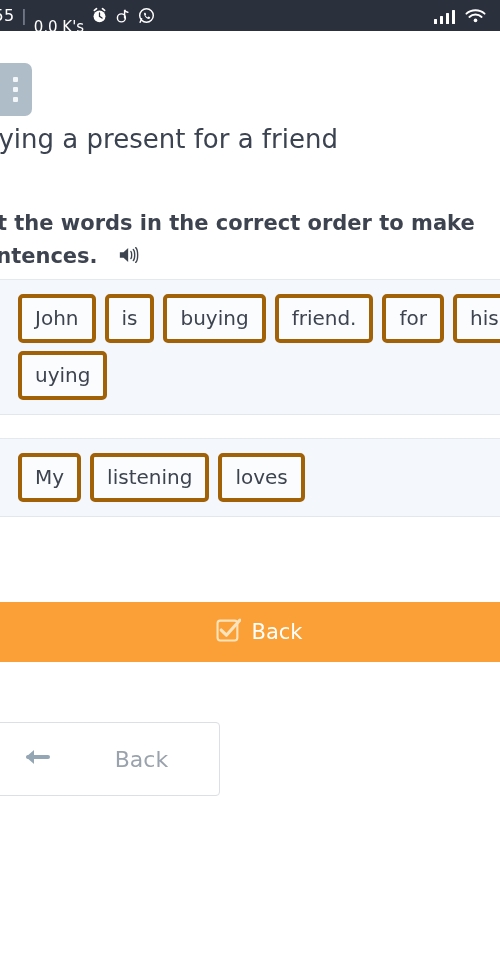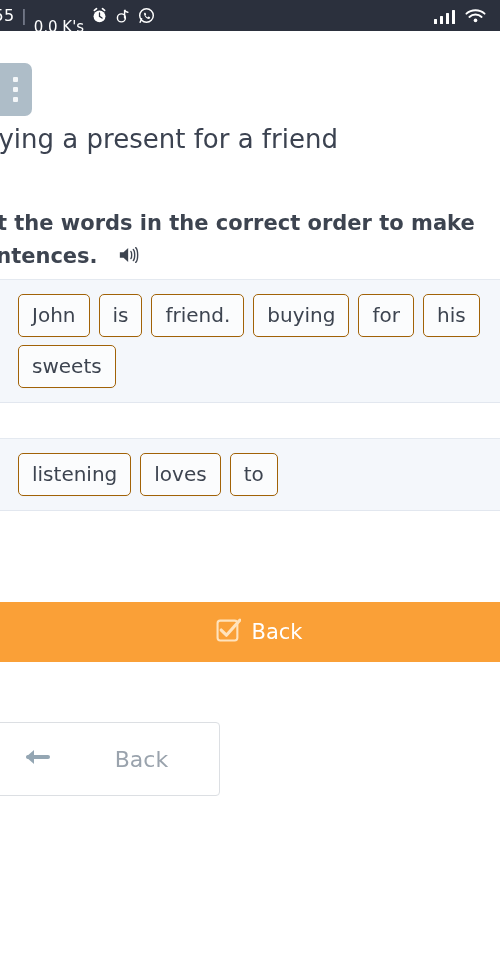--- a/index.html
+++ b/index.html
@@ -58,21 +58,21 @@
   .panel {
     position:absolute; left:-18px; width:536px;
     background:#f4f7fb;
     border-top:1px solid #e4e9f0; border-bottom:1px solid #e2e7ef;
     padding:14px 0 14px 36px;
   }
   #panel-1 { top:279px; }
   #panel-2 { top:438px; }
   .chip-row { display:flex; flex-wrap:wrap; gap:8px 9px; }
   .chip {
-    background:#fbfcfd; border:1px solid #a16207; border-radius:5px;
+    background:#fbfcfd; border:4px solid #a16207; border-radius:5px;
     padding:8px 13px 9px;
     font-size:20px; color:#3d4450; line-height:24px; white-space:nowrap;
     box-shadow:0 1px 0 rgba(0,0,0,.01);
   }
 
   
   .check-btn {
     position:absolute; left:-18px; top:602px; width:536px; height:60px;
     background:#faa037; border:none;
     display:flex; align-items:center; justify-content:center; gap:11px;
@@ -152,33 +152,33 @@
           <path d="M2 8h4l5-4.5v15L6 14H2z" fill="#3d4450"></path>
           <path d="M14 7.2c1.1 1 1.1 6.6 0 7.6M16.6 5c2 1.7 2 10.3 0 12M19.2 3c2.8 2.4 2.8 13.6 0 16" stroke="#3d4450" stroke-width="1.5" fill="none" stroke-linecap="round"></path>
         </svg>
     </span>
   </div>
 
   <div class="panel" id="panel-1">
     <div class="chip-row">
       <div class="chip">John</div>
       <div class="chip">is</div>
+      <div class="chip">buying</div>
       <div class="chip">friend.</div>
-      <div class="chip">buying</div>
       <div class="chip">for</div>
       <div class="chip">his</div>
-      <div class="chip">sweets</div>
+      <div class="chip">uying</div>
     </div>
   </div>
 
   <div class="panel" id="panel-2">
     <div class="chip-row">
+      <div class="chip">My</div>
       <div class="chip">listening</div>
       <div class="chip">loves</div>
-      <div class="chip">to</div>
     </div>
   </div>
 
   <div class="check-btn">
     <span>
       <svg width="25" height="25" viewBox="0 0 24 24">
           <rect x="1.5" y="3.5" width="19" height="19" rx="2.5" fill="none" stroke="#ffe3bd" stroke-width="2"></rect>
           <path d="M5 12.5l5 5L23 3" stroke="#ffe3bd" stroke-width="3" fill="none" stroke-linecap="round" stroke-linejoin="round"></path>
         </svg>
     </span>

